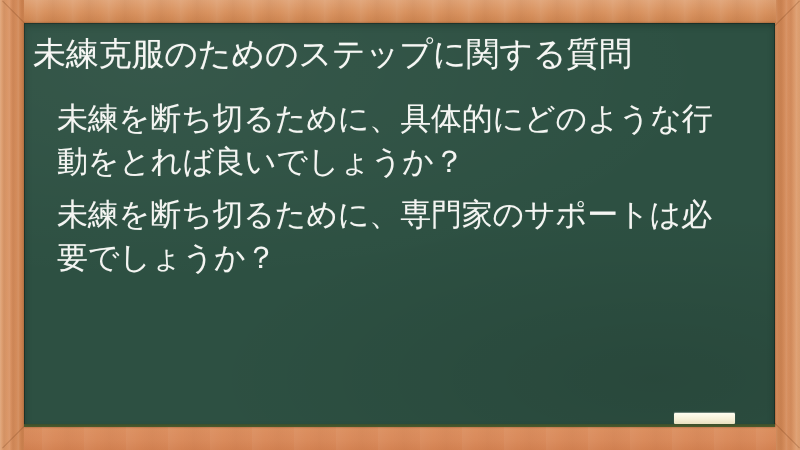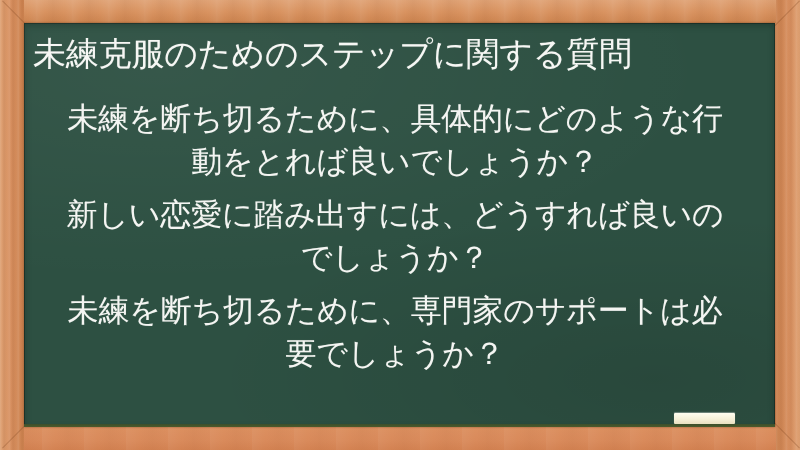--- a/index.html
+++ b/index.html
@@ -166,21 +166,20 @@
     font-weight: 400;
     color: #f6f7f4;
     letter-spacing: -0.2px;
     text-shadow: 0 0 1px rgba(255,255,255,0.30);
     padding-left: 0;
   }
   .bullet-list {
     list-style: none;
     margin: 22px 0 12px 0;
     padding: 0 0 0 24px;
-    text-align: center;
   }
   .bullet-item {
     font-size: 31px;
     line-height: 43px;
     color: #f4f5f2;
     letter-spacing: -0.2px;
     text-shadow: 0 0 1px rgba(255,255,255,0.22);
     margin-bottom: 10px;
     padding-right: 22px;
   }
@@ -213,21 +212,20 @@
   <div class="miter bl"></div>
   <div class="miter br"></div>
 
   <div class="board">
 
     <div class="board-inner">
       <h1 class="slide-title">未練克服のためのステップに関する質問</h1>
 
       <ul class="bullet-list">
         <li class="bullet-item">未練を断ち切るために、具体的にどのような行動をとれば良いでしょうか？</li>
-        <li class="bullet-item">新しい恋愛に踏み出すには、どうすれば良いのでしょうか？</li>
         <li class="bullet-item">未練を断ち切るために、専門家のサポートは必要でしょうか？</li>
       </ul>
     </div>
 
     <div class="chalk-stick"></div>
     <div class="board-bottom-seam"></div>
   </div>
 
 </div>
 

